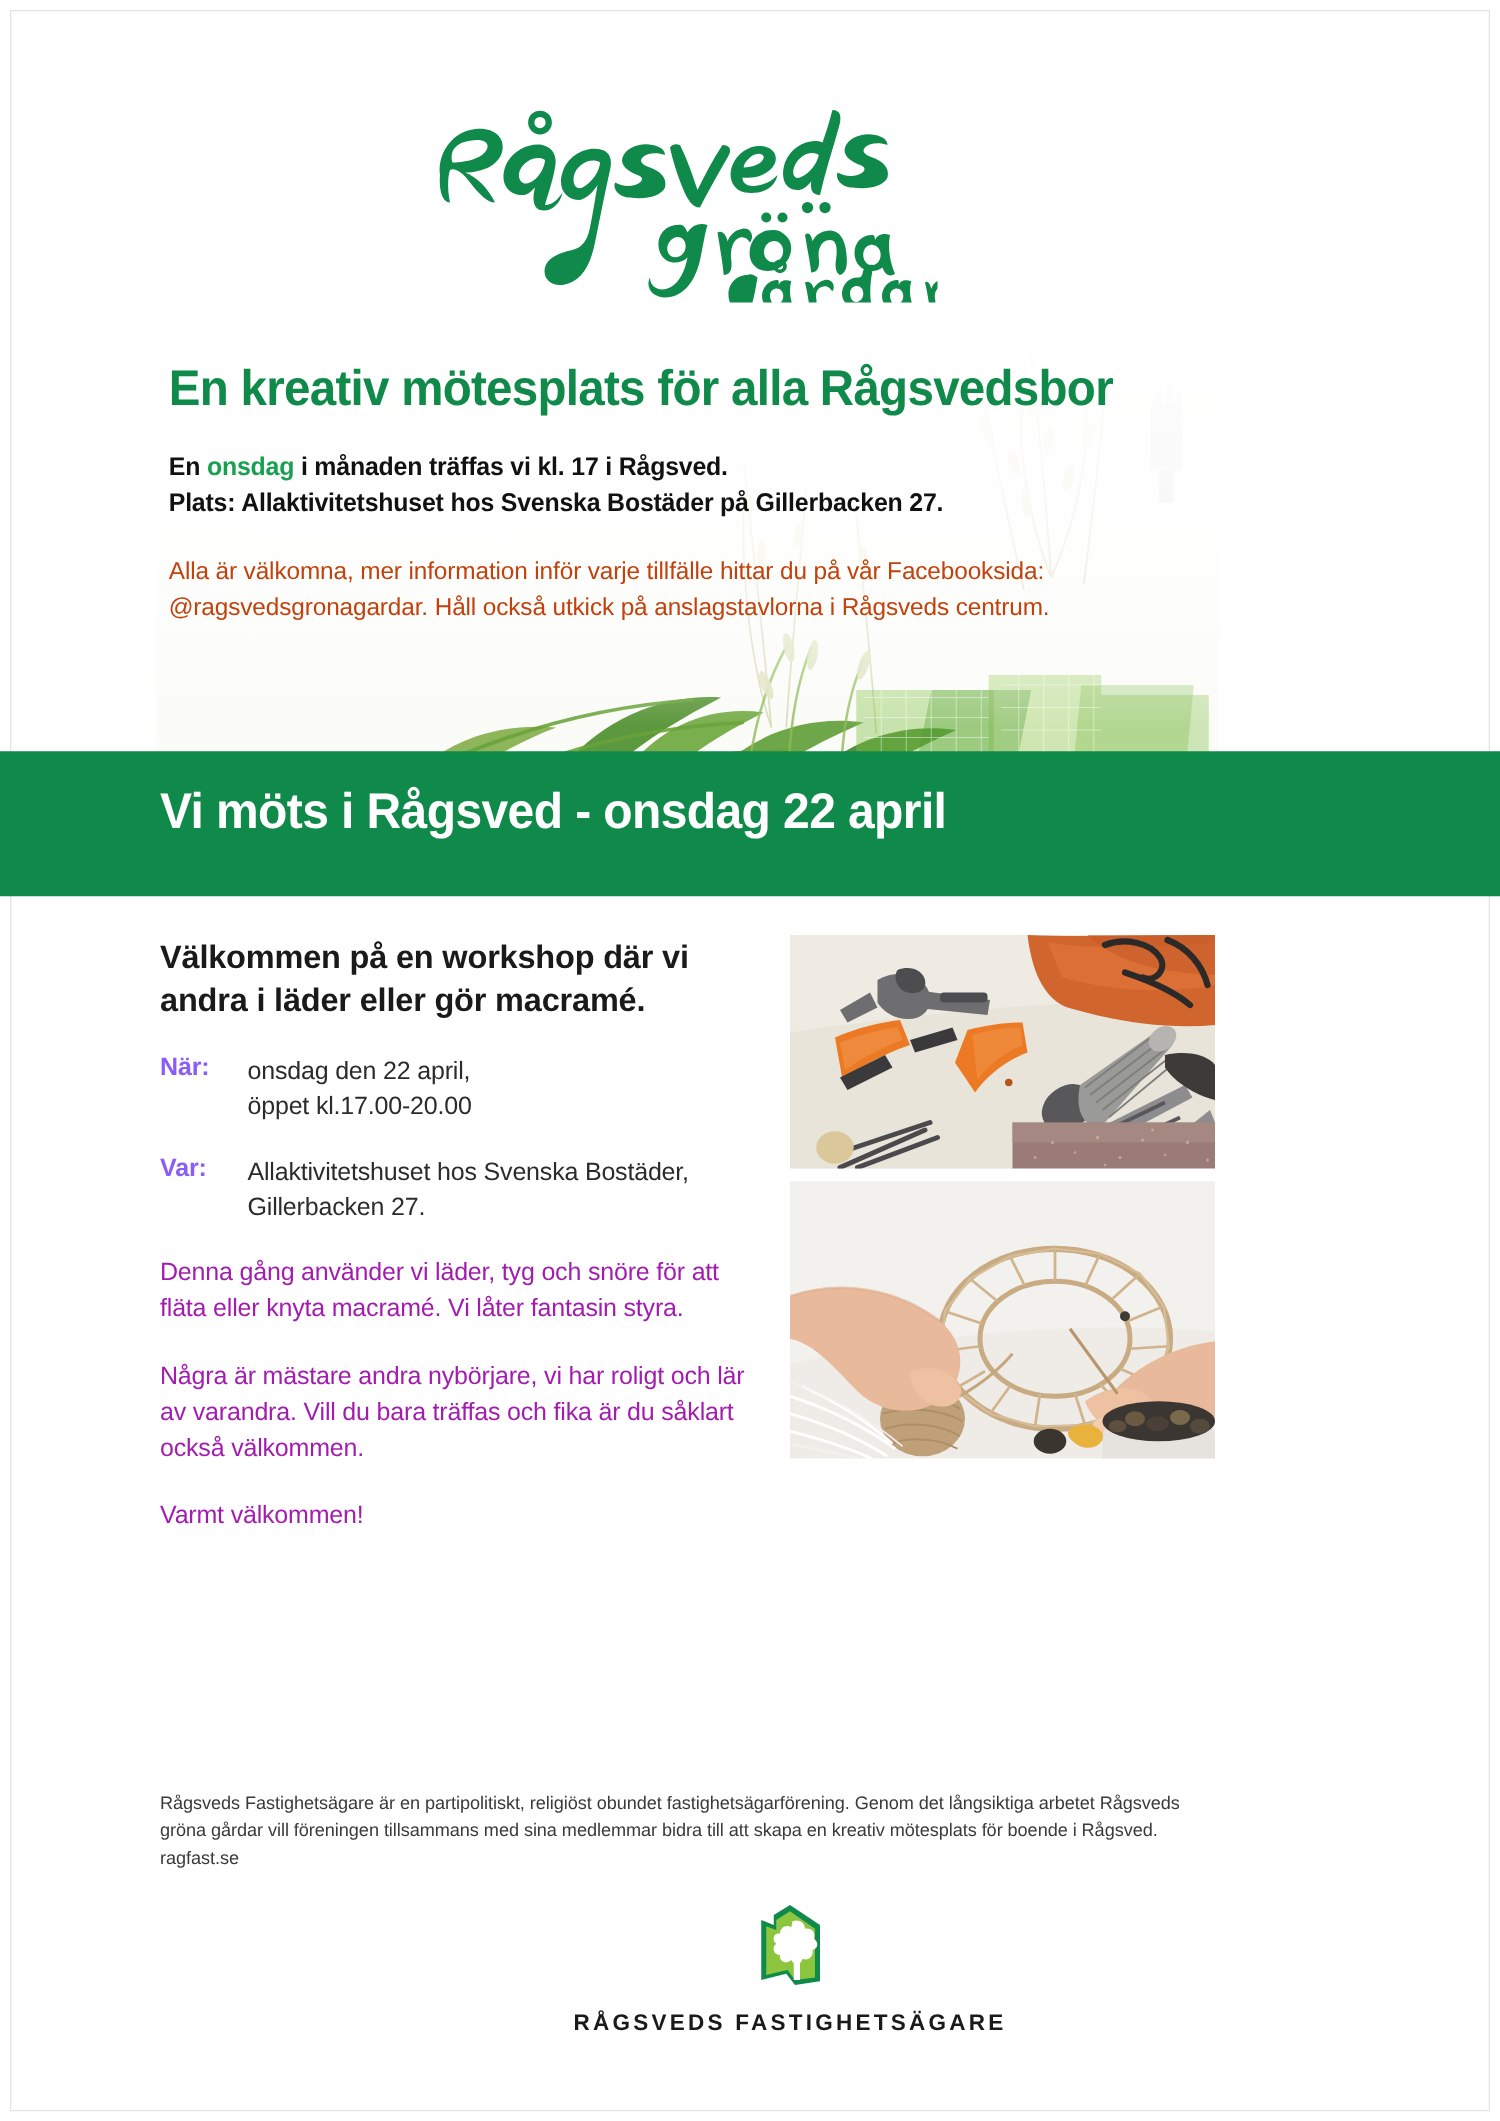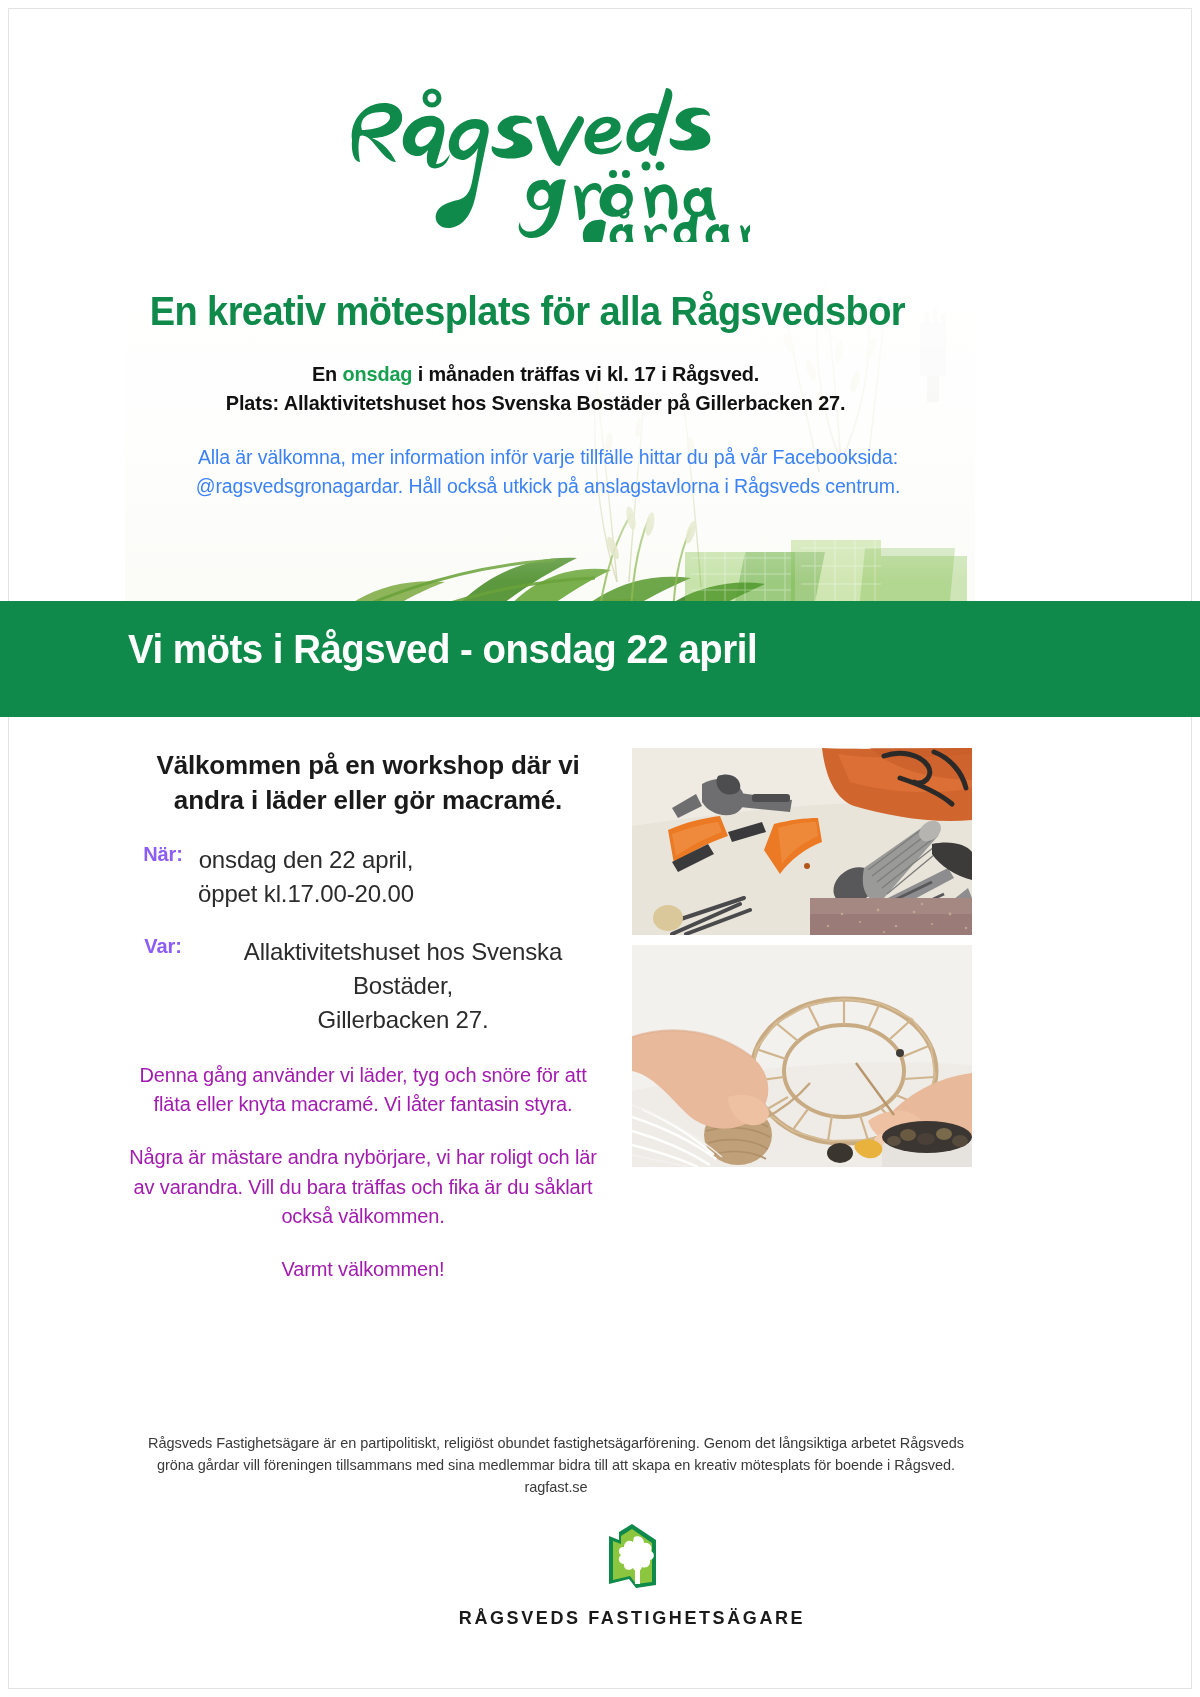--- a/index.html
+++ b/index.html
@@ -7,21 +7,20 @@
     width: 1200px; height: 1697px;
     background: #ffffff;
     font-family: "Liberation Sans", sans-serif;
     -webkit-font-smoothing: antialiased;
   }
   .poster {
     position: relative;
     width: 1200px; height: 1697px;
     background: #ffffff;
     overflow: hidden;
-    text-align: center;
   }
 
   
   .page-frame {
     position: absolute; left: 8px; top: 8px;
     width: 1184px; height: 1681px;
     border: 1px solid #e3e3e3;
     pointer-events: none;
   }
 
@@ -60,21 +59,21 @@
     line-height: 1.42;
     letter-spacing: -0.15px;
     transform: scaleX(0.97);
     transform-origin: left center;
     white-space: nowrap;
   }
   .hero-sub .green { color: #17a04f; }
   .hero-body {
     margin-top: 26px;
     font-size: 19.5px;
-    color: #3b82f6;
+    color: #c2410c;
     line-height: 1.48;
     letter-spacing: -0.1px;
     white-space: nowrap;
   }
 
   
   .banner {
     position: absolute; left: 0; top: 601px;
     width: 1200px; height: 116px;
     background: #0f8a4a;
@@ -96,21 +95,21 @@
     font-size: 26px; font-weight: bold; color: #1a1a1a;
     line-height: 1.36; letter-spacing: -0.15px;
   }
   .kv { display: flex; margin-top: 24px; }
   .kv-key {
     flex: 0 0 70px;
     font-size: 20px; font-weight: bold; color: #8b5cf6;
     letter-spacing: -0.1px;
   }
   .kv-val {
-    font-size: 24px; color: #2b2b2b; line-height: 1.42;
+    font-size: 20px; color: #2b2b2b; line-height: 1.42;
     letter-spacing: -0.15px;
   }
   .ws-para {
     margin-top: 24px;
     font-size: 20px; color: #a21caf; line-height: 1.46;
     letter-spacing: -0.15px; width: 470px;
   }
 
   
   .photo {

